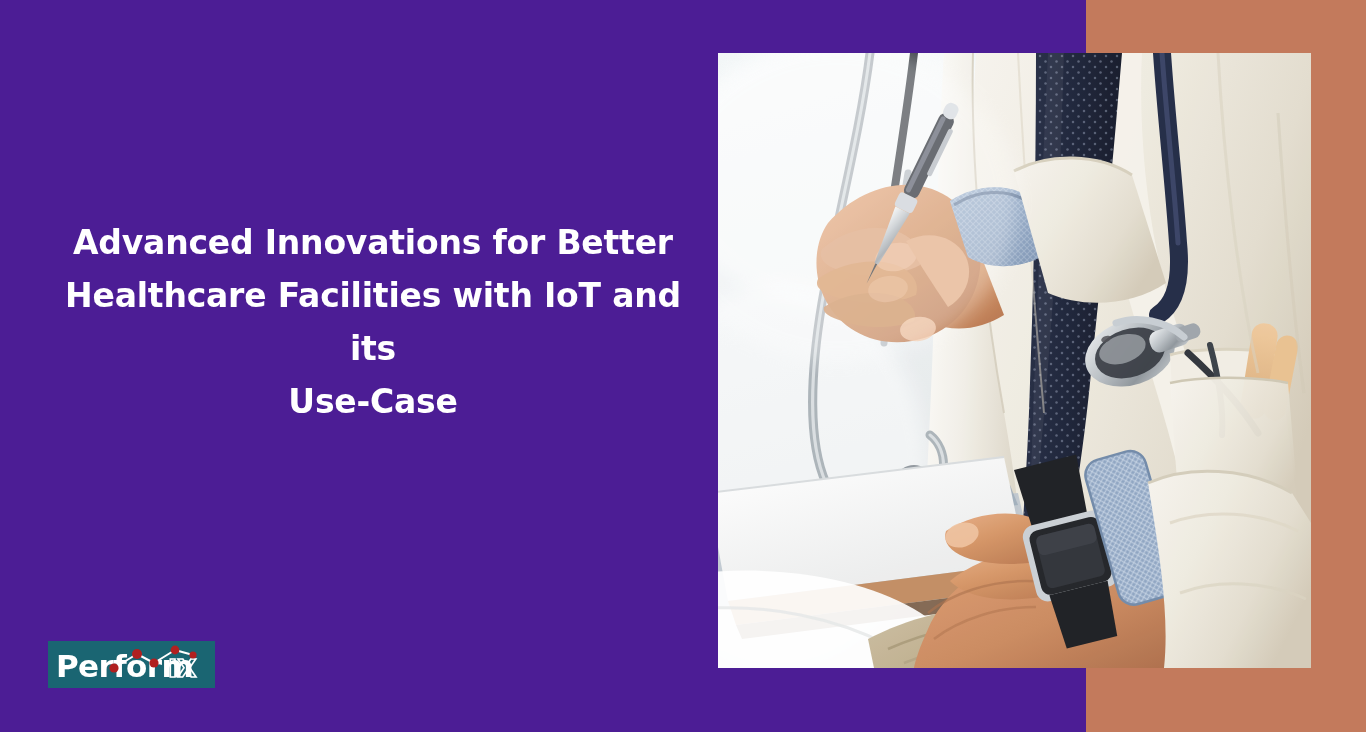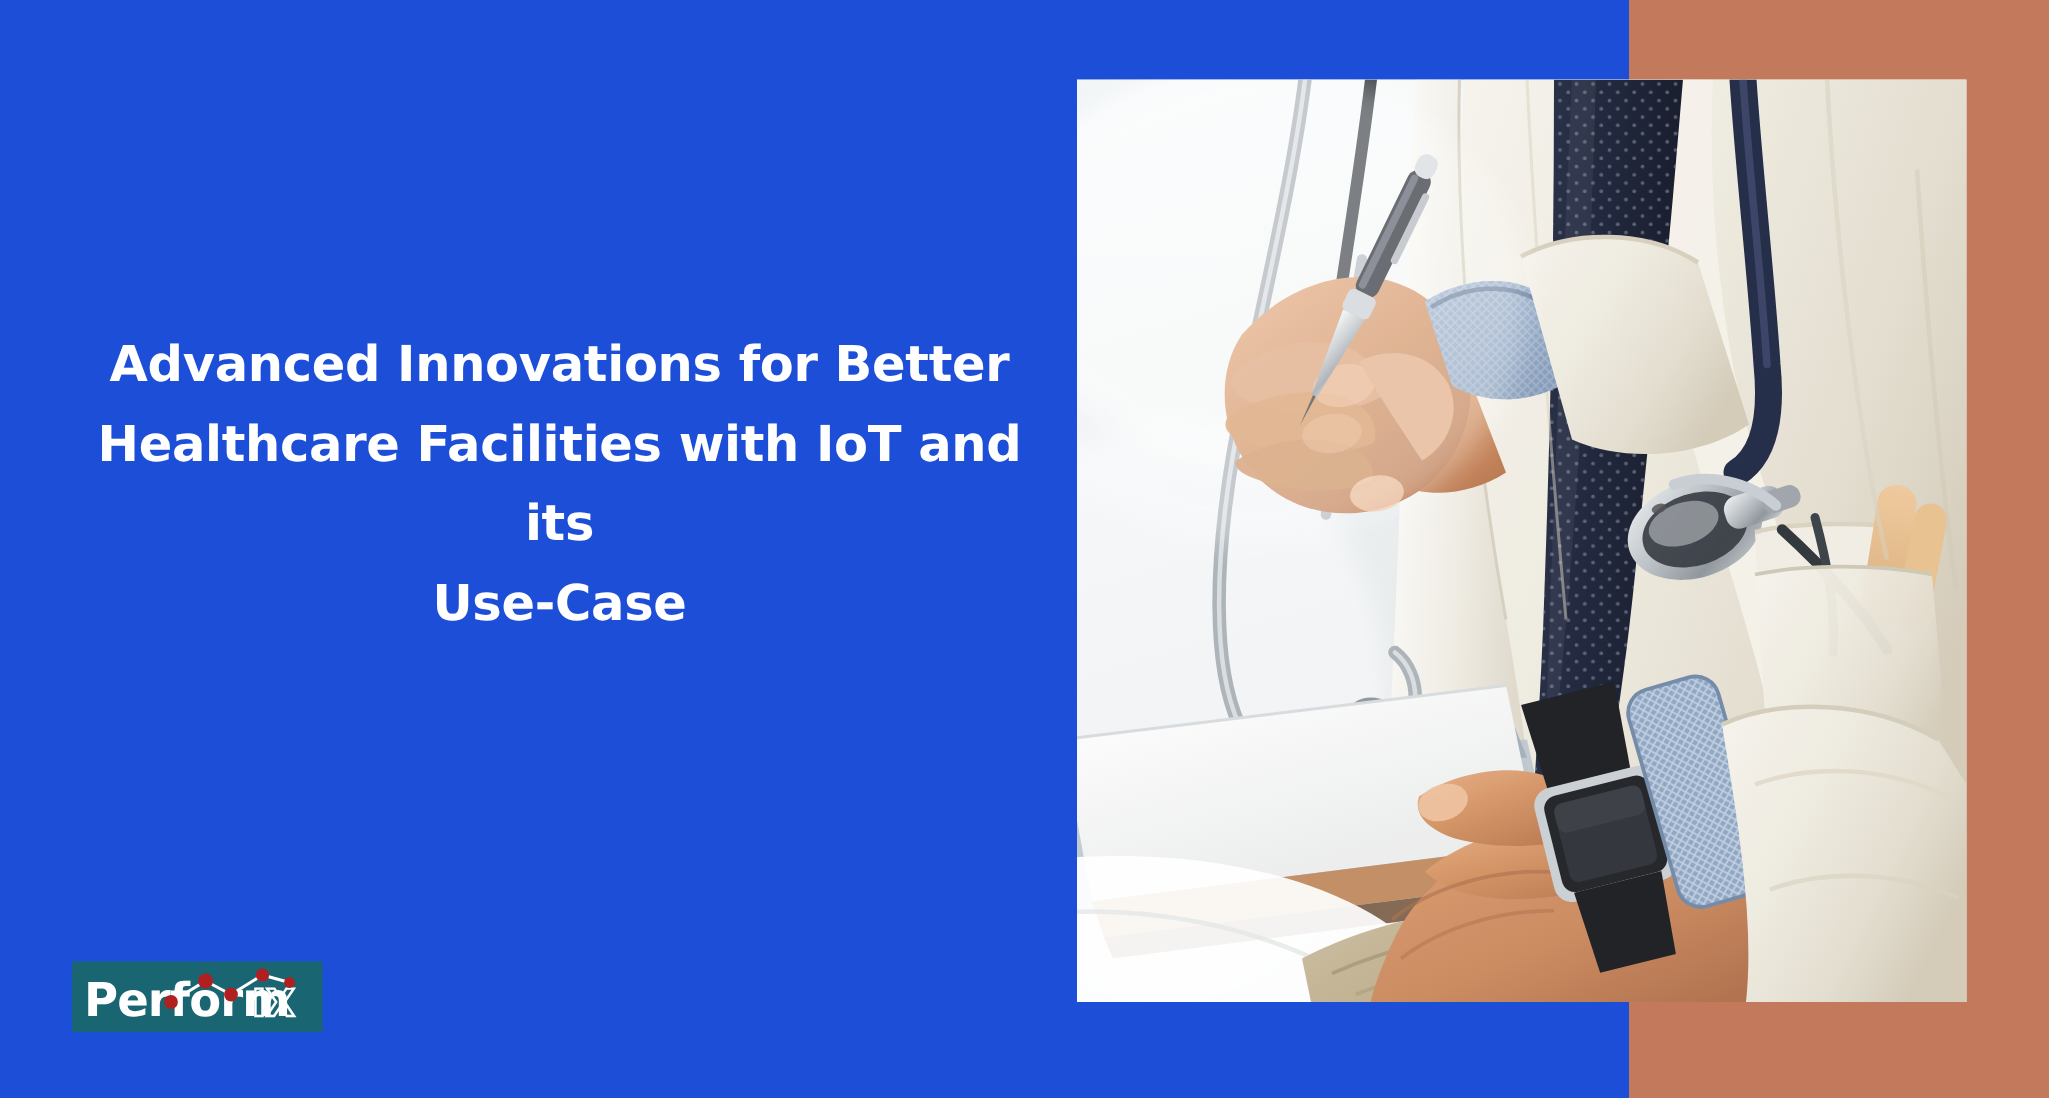--- a/index.html
+++ b/index.html
@@ -11,21 +11,21 @@
     height: 732px;
     overflow: hidden;
     font-family: "Liberation Sans", sans-serif;
     background: #c37a5c;
   }
 
   #banner {
     position: relative;
     width: 1086px;
     height: 732px;
-    background: #1d4ed8;
+    background: #4c1d95;
   }
 
   
   #headline-block {
     position: absolute;
     left: 38px;
     top: 216px;
     width: 670px;
     text-align: center;
   }

